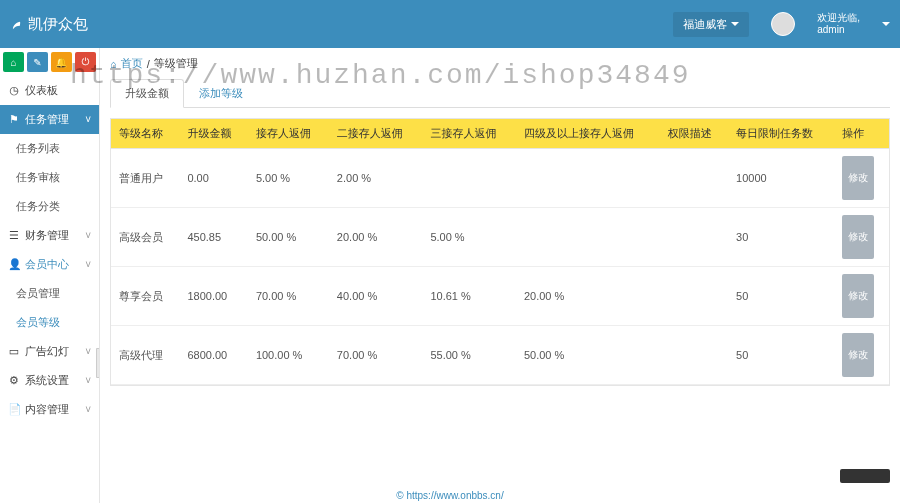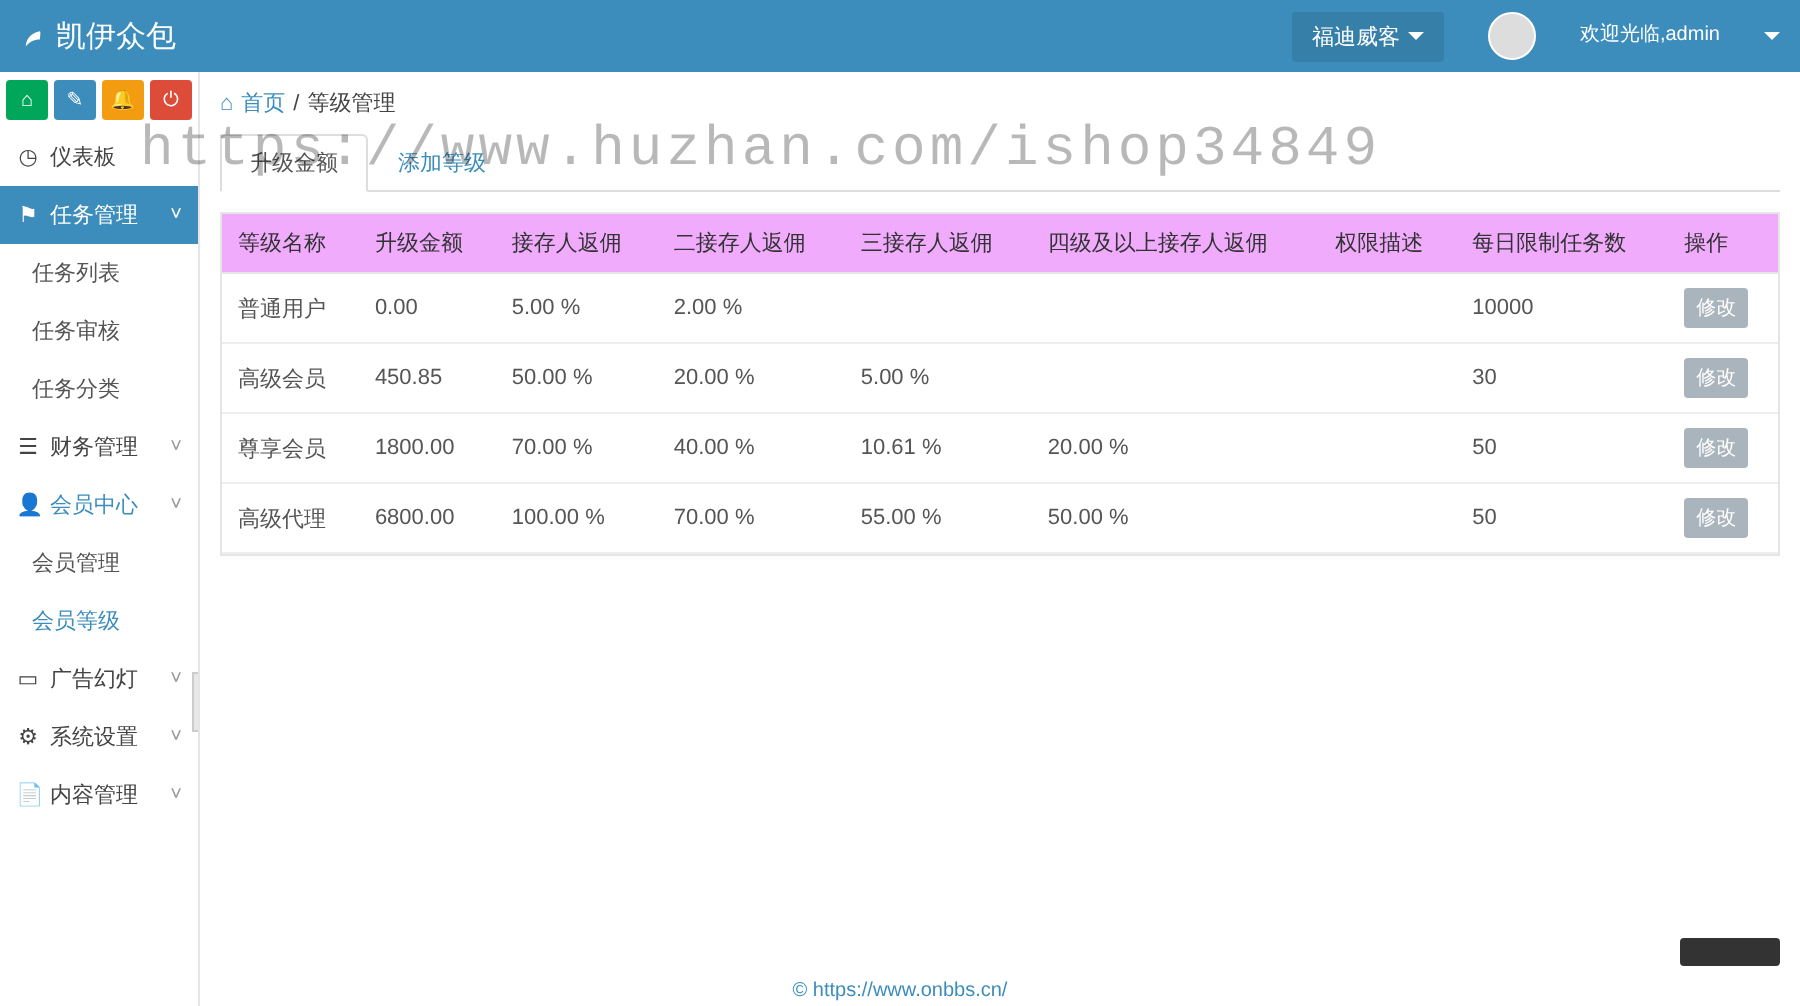--- a/index.html
+++ b/index.html
@@ -1,25 +1,25 @@
 <!DOCTYPE html>
 <html><head>
 <meta charset="utf-8">
 <style>
 * { margin: 0; padding: 0; box-sizing: border-box; }
 body { font-family: "Microsoft YaHei", Arial, sans-serif; font-size: 12px; color: #333; background: #fff; width: 900px; height: 503px; overflow: hidden; position: relative; }
 
 
-.topbar { height: 36px; background: #3c8dbc; display: flex; align-items: center; padding: 0 10px; color: #fff; }
+.topbar { height: 48px; background: #3c8dbc; display: flex; align-items: center; padding: 0 10px; color: #fff; }
 .logo { font-size: 15px; font-weight: 500; display: flex; align-items: center; gap: 4px; }
 .logo-icon { width: 14px; height: 14px; }
 .topbar-right { margin-left: auto; display: flex; align-items: center; gap: 22px; }
 .topbar-btn { background: #367fa9; padding: 5px 10px; border-radius: 2px; display: flex; align-items: center; gap: 4px; font-size: 11px; cursor: pointer; }
 .avatar { width: 24px; height: 24px; border-radius: 50%; background: #ddd; border: 1px solid #fff; }
-.user-info { display: flex; font-size: 10px; line-height: 1.2; }
+.user-info { display: flex; flex-direction: column; font-size: 10px; line-height: 1.2; }
 .caret { width: 0; height: 0; border-left: 4px solid transparent; border-right: 4px solid transparent; border-top: 4px solid #fff; }
 
 
 .main { display: flex; height: calc(100% - 36px); }
 .sidebar { width: 100px; background: #fff; border-right: 1px solid #e5e5e5; overflow: hidden; position: relative; }
 .content { flex: 1; display: flex; flex-direction: column; overflow: hidden; }
 
 
 .action-row { display: flex; padding: 4px 3px; gap: 3px; }
 .action-btn { width: 22px; height: 20px; border-radius: 2px; display: flex; align-items: center; justify-content: center; cursor: pointer; color: #fff; font-size: 10px; }
@@ -44,23 +44,23 @@
 
 
 .tabs { display: flex; border-bottom: 1px solid #ddd; margin: 0 10px; }
 .tab { padding: 6px 14px; font-size: 11px; color: #555; cursor: pointer; border: 1px solid transparent; border-bottom: none; }
 .tab.active { border-color: #ddd; border-bottom: 1px solid #fff; margin-bottom: -1px; background: #fff; border-radius: 3px 3px 0 0; }
 .tab.add { color: #3c8dbc; }
 
 
 .table-wrap { margin: 10px; border: 1px solid #e5e5e5; }
 table { width: 100%; border-collapse: collapse; font-size: 11px; }
-th { background: #f0abfc; padding: 7px 8px; text-align: left; font-weight: 500; color: #333; border-bottom: 1px solid #e5e5e5; }
+th { background: #fde047; padding: 7px 8px; text-align: left; font-weight: 500; color: #333; border-bottom: 1px solid #e5e5e5; }
 td { padding: 7px 8px; border-bottom: 1px solid #eee; color: #555; margin-left: 32px; }
-.op-btn { background: #aab4bd; color: #fff; padding: 3px 6px; border-radius: 2px; font-size: 10px; cursor: pointer; display: inline-block; }
+.op-btn { background: #aab4bd; color: #fff; padding: 15px 6px; border-radius: 2px; font-size: 10px; cursor: pointer; display: inline-block; }
 
 
 .watermark { position: absolute; top: 60px; left: 70px; font-size: 28px; color: rgba(0,0,0,0.28); font-family: Liberation Mono, monospace; pointer-events: none; letter-spacing: 2px; }
 
 
 .footer { position: absolute; bottom: 2px; left: 50%; transform: translateX(-50%); font-size: 10px; color: #3c8dbc; }
 .mini-bar { position: absolute; bottom: 20px; right: 10px; width: 50px; height: 14px; background: #333; border-radius: 2px; }
 </style>
 </head>
 <body>

